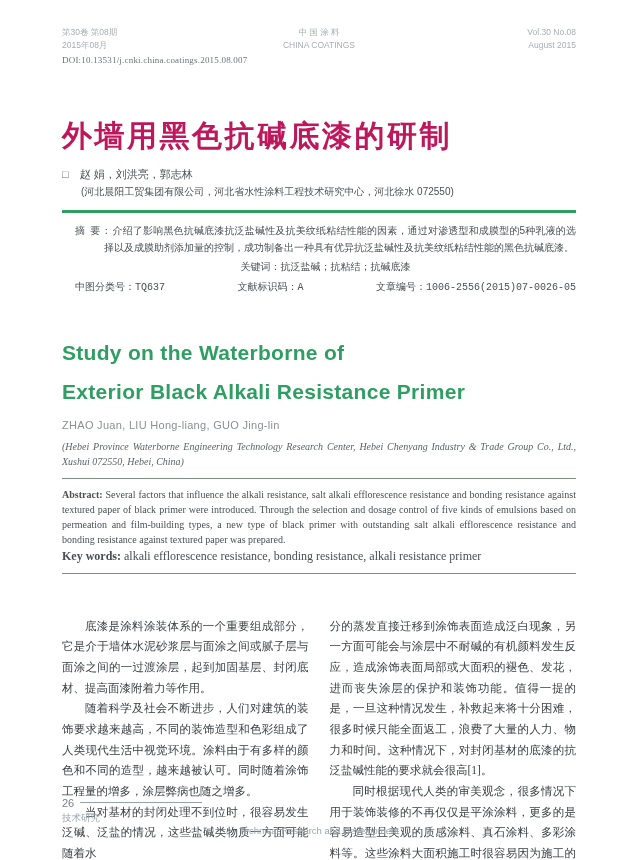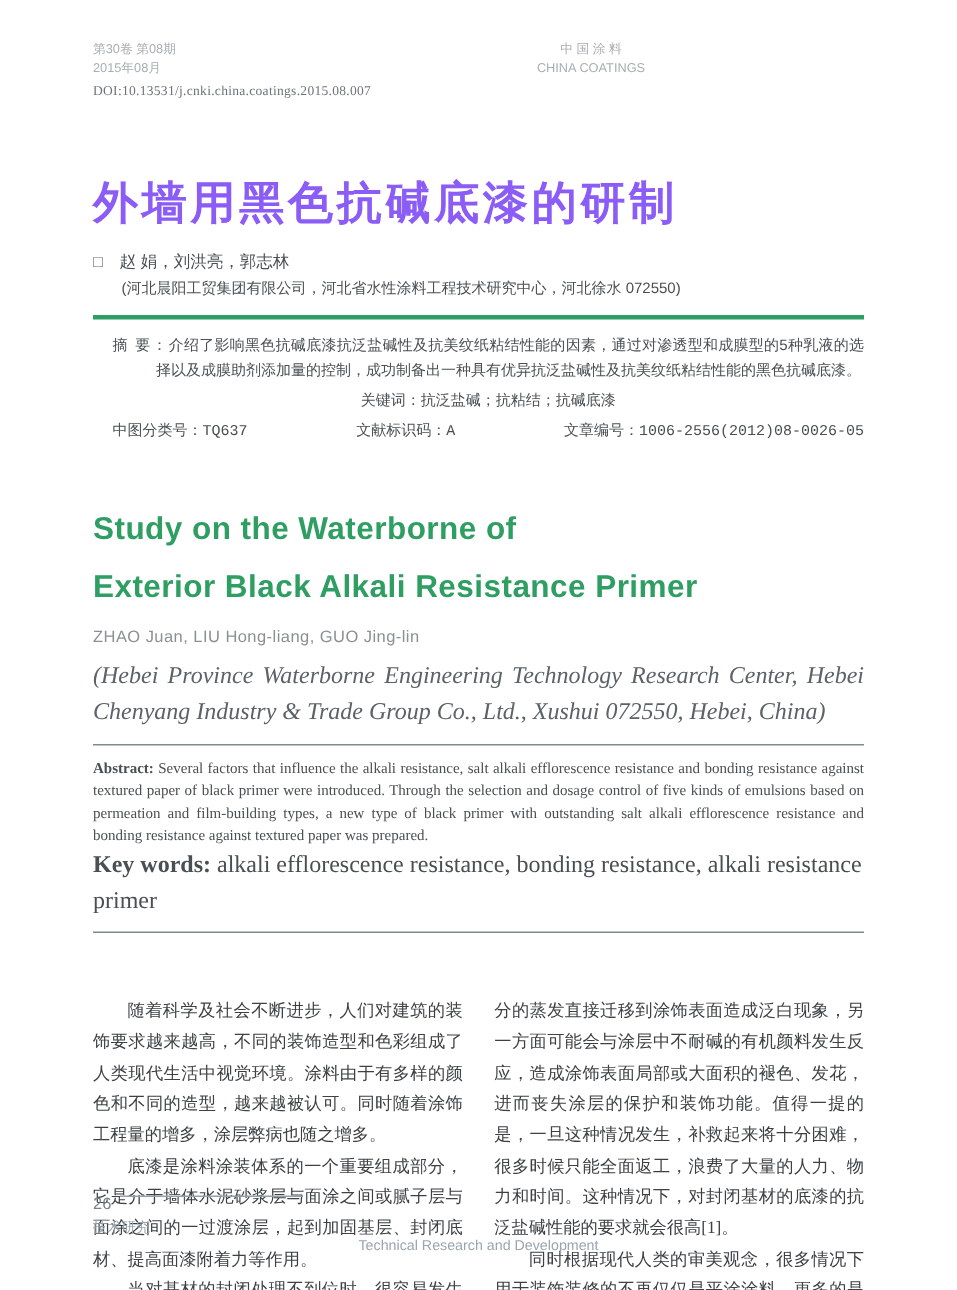--- a/index.html
+++ b/index.html
@@ -18,21 +18,21 @@
     font-family:"Liberation Sans", sans-serif;font-size:8.5px;line-height:1.55;color:#a9aeb3;}
   .mast-col.left{text-align:left;width:150px;}
   .mast-col.center{text-align:center;flex:1;}
   .mast-col.right{text-align:right;width:150px;}
   .doi{margin-top:3px;font-size:9px;color:#6e7478;font-family:"Liberation Serif", serif;letter-spacing:.2px;}
 
   
   .title-cn{
     margin:54px 0 0 0;
     font-family:"Liberation Sans", sans-serif;
-    font-size:30px;font-weight:bold;color:#8b5cf6;letter-spacing:2.5px;line-height:1.15;
+    font-size:30px;font-weight:bold;color:#be185d;letter-spacing:2.5px;line-height:1.15;
   }
   .authors-cn{margin-top:13px;font-size:11px;color:#4a4f53;font-family:"Liberation Sans", sans-serif;}
   .authors-cn .marker{margin-right:8px;color:#6b7074;}
   .affil-cn{margin-top:3px;padding-left:19px;font-size:10px;color:#4a4f53;font-family:"Liberation Sans", sans-serif;}
 
   .green-rule{margin-top:11px;height:3px;background:#2f9e62;}
 
   
   .abstract-cn{
     margin-top:9px;font-size:10px;line-height:1.75;color:#4a4f53;
@@ -44,58 +44,62 @@
   .clc-row{margin-top:6px;padding-left:13px;display:flex;justify-content:space-between;
     font-size:10px;color:#4a4f53;font-family:Liberation Mono, monospace;}
 
   
   .title-en{
     margin:40px 0 0 0;
     font-family:"Liberation Sans", sans-serif;
     font-size:21px;font-weight:bold;color:#2f9e62;line-height:1.85;letter-spacing:.3px;
   }
   .authors-en{margin-top:7px;font-size:11px;color:#8b9095;font-family:"Liberation Sans", sans-serif;letter-spacing:.3px;}
-  .affil-en{margin-top:8px;font-size:16px;font-style:italic;color:#5c6267;line-height:1.55;text-align:justify;font-family:Liberation Serif, serif;}
+  .affil-en{margin-top:8px;font-size:10px;font-style:italic;color:#5c6267;line-height:1.55;text-align:justify;font-family:Liberation Serif, serif;}
   .thin-rule{margin-top:8px;border:none;border-top:1px solid #7f8c86;height:0;}
   .abstract-en{margin-top:1px;font-size:10px;line-height:1.5;text-align:justify;color:#4a4f53;}
   .abstract-en .label,.keywords-en .label{font-weight:bold;}
-  .keywords-en{font-size:16px;line-height:1.5;color:#4a4f53;}
+  .keywords-en{font-size:12px;line-height:1.5;color:#4a4f53;}
 
   
   .body-cols{display:flex;gap:21px;margin-top:42px;}
   .col{flex:1;min-width:0;font-size:11.5px;line-height:1.8;text-align:justify;color:#3d4144;
     font-family:"Liberation Serif", serif;}
   .sec-heading{
     font-family:"Liberation Sans", sans-serif;
     color:#2f9e62;font-weight:bold;font-size:13.5px;letter-spacing:3px;margin:0 0 7px 0;line-height:1.4;
   }
   .col p{margin:0;text-indent:2em;}
   .col p.no-indent{text-indent:0;}
 
   
   .footer{position:absolute;left:62px;right:62px;bottom:24px;font-family:"Liberation Sans", sans-serif;}
-  .pageno-row{display:flex;align-items:flex-start;gap:6px;}
+  .pageno-row{display:flex;align-items:center;gap:6px;}
   .pageno{font-size:11px;color:#76828c;}
   .footer-rule{width:122px;border-bottom:1px solid #94a0aa;height:0;margin-bottom:2px;}
   .foot-sec-cn{margin-top:3px;font-size:9.5px;color:#9aa5ae;}
   .foot-sec-en{font-size:9.5px;color:#9aa5ae;text-align:center;}
 </style>
 </head>
 <body>
 
 <div class="page">
 
   <header class="masthead">
     <div class="mast-col left">
       <div>第30卷 第08期</div>
       <div>2015年08月</div>
     </div>
     <div class="mast-col center">
       <div>中 国 涂 料</div>
       <div>CHINA COATINGS</div>
+    </div>
+    <div class="mast-col right">
+      <div>Vol.30 No.08</div>
+      <div>August 2015</div>
     </div>
   </header>
 
   <div class="doi">DOI:10.13531/j.cnki.china.coatings.2015.08.007</div>
 
   <h1 class="title-cn">外墙用黑色抗碱底漆的研制</h1>
 
   <div class="authors-cn">
     <span class="marker">□</span>
     <span>赵 娟，刘洪亮，郭志林</span>
@@ -106,21 +110,21 @@
 
   <div class="abstract-cn">
     <span class="label">摘 要：</span><span>介绍了影响黑色抗碱底漆抗泛盐碱性及抗美纹纸粘结性能的因素，通过对渗透型和成膜型的5种乳液的选择以及成膜助剂添加量的控制，成功制备出一种具有优异抗泛盐碱性及抗美纹纸粘结性能的黑色抗碱底漆。</span>
   </div>
   <div class="keywords-cn">
     <span class="label">关键词：</span><span>抗泛盐碱；抗粘结；抗碱底漆</span>
   </div>
   <div class="clc-row">
     <span>中图分类号：TQ637</span>
     <span>文献标识码：A</span>
-    <span>文章编号：1006-2556(2012)08-0026-05</span>
+    <span>文章编号：1006-2556(2015)07-0026-05</span>
   </div>
 
   <h2 class="title-en">
     <span>Study on the Waterborne of</span><br>
     <span>Exterior Black Alkali Resistance Primer</span>
   </h2>
 
   <div class="authors-en">ZHAO Juan, LIU Hong-liang, GUO Jing-lin</div>
   <div class="affil-en">(Hebei Province Waterborne Engineering Technology Research Center, Hebei Chenyang Industry &amp; Trade Group Co., Ltd., Xushui 072550, Hebei, China)</div>
 
@@ -130,22 +134,22 @@
     <span class="label">Abstract:</span><span> Several factors that influence the alkali resistance, salt alkali efflorescence resistance and bonding resistance against textured paper of black primer were introduced. Through the selection and dosage control of five kinds of emulsions based on permeation and film-building types, a new type of black primer with outstanding salt alkali efflorescence resistance and bonding resistance against textured paper was prepared.</span>
   </div>
   <div class="keywords-en">
     <span class="label">Key words:</span><span> alkali efflorescence resistance, bonding resistance, alkali resistance primer</span>
   </div>
 
   <hr class="thin-rule">
 
   <div class="body-cols">
     <div class="col">
+      <p>底漆是涂料涂装体系的一个重要组成部分，它是介于墙体水泥砂浆层与面涂之间或腻子层与面涂之间的一过渡涂层，起到加固基层、封闭底材、提高面漆附着力等作用。</p>
       <p>随着科学及社会不断进步，人们对建筑的装饰要求越来越高，不同的装饰造型和色彩组成了人类现代生活中视觉环境。涂料由于有多样的颜色和不同的造型，越来越被认可。同时随着涂饰工程量的增多，涂层弊病也随之增多。</p>
-      <p>底漆是涂料涂装体系的一个重要组成部分，它是介于墙体水泥砂浆层与面涂之间或腻子层与面涂之间的一过渡涂层，起到加固基层、封闭底材、提高面漆附着力等作用。</p>
       <p>当对基材的封闭处理不到位时，很容易发生泛碱、泛盐的情况，这些盐碱类物质一方面可能随着水</p>
     </div>
     <div class="col">
       <p class="no-indent">分的蒸发直接迁移到涂饰表面造成泛白现象，另一方面可能会与涂层中不耐碱的有机颜料发生反应，造成涂饰表面局部或大面积的褪色、发花，进而丧失涂层的保护和装饰功能。值得一提的是，一旦这种情况发生，补救起来将十分困难，很多时候只能全面返工，浪费了大量的人力、物力和时间。这种情况下，对封闭基材的底漆的抗泛盐碱性能的要求就会很高[1]。</p>
       <p>同时根据现代人类的审美观念，很多情况下用于装饰装修的不再仅仅是平涂涂料，更多的是容易造型且美观的质感涂料、真石涂料、多彩涂料等。这些涂料大面积施工时很容易因为施工的厚薄不均或不是同一时间施工就会导致整面发花，这时就用到</p>
     </div>
   </div>
 
   <div class="footer">
     <div class="pageno-row">

